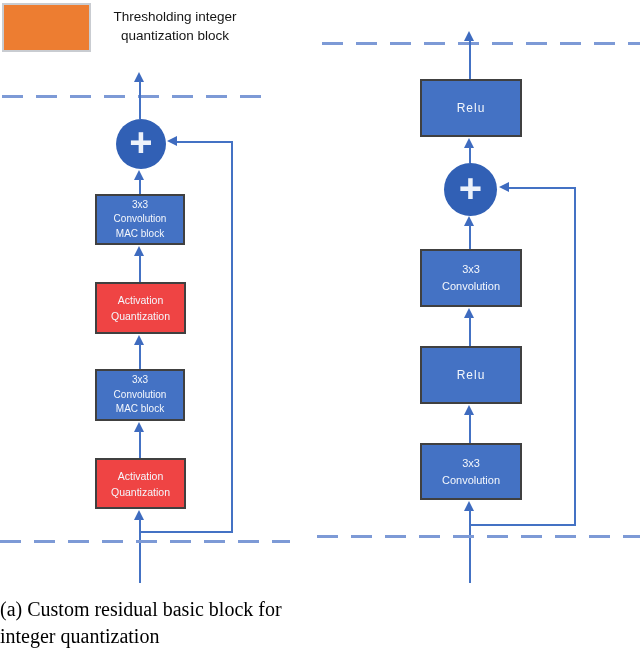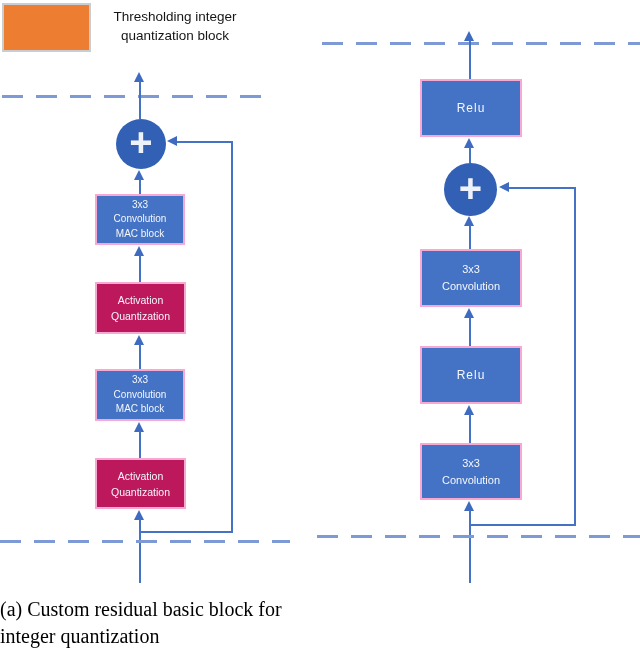--- a/index.html
+++ b/index.html
@@ -8,28 +8,28 @@
     width:612px;height:649px;
     background:#ffffff;
     font-family:"Liberation Sans", sans-serif;
     overflow:hidden;
     padding-left:32px;
   }
   
   .block{
     position:absolute;
     box-sizing:border-box;
-    border:2px solid #f9a8d4;
+    border:2px solid #404040;
     display:flex;align-items:center;justify-content:center;
     text-align:center;
     color:#F4F7FC;
     white-space:pre-line;
   }
   .block.blue{background:#4472C4;}
-  .block.orange{background:#be185d;}
+  .block.orange{background:#ef4444;}
   .plus-circle{
     position:absolute;
     border-radius:50%;
     background:#3160B5;
     display:flex;align-items:center;justify-content:center;
     color:#EDF2FB;
     font-weight:bold;
   }
   .plus-circle span{font-size:40px;line-height:40px;transform:translateY(-2px);}
   .vline{position:absolute;width:2px;background:#4472C4;}

